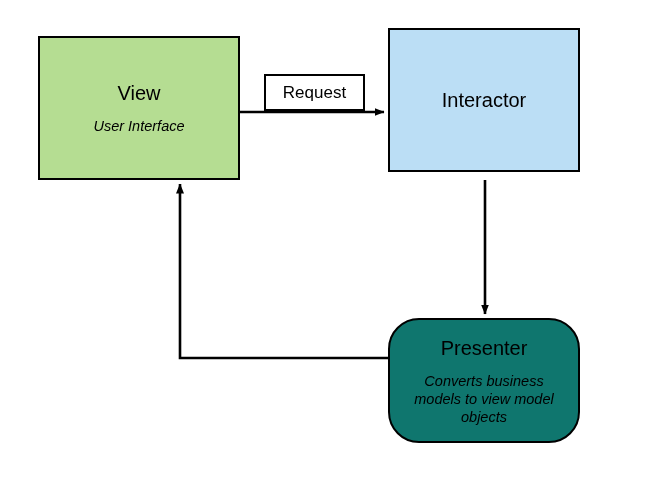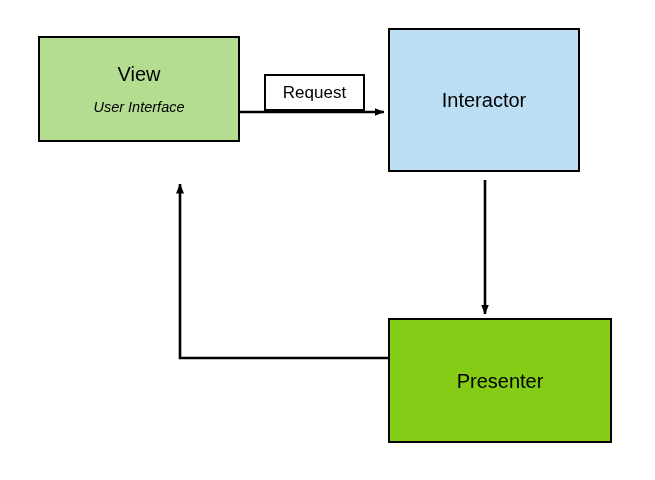--- a/index.html
+++ b/index.html
@@ -50,36 +50,37 @@
     font-style: italic;
     color: #000000;
     margin-top: 12px;
     max-width: 170px;
   }
 
   #node-view {
     left: 38px;
     top: 36px;
     width: 202px;
-    height: 106px;
+    height: 144px;
     background: #b5dd92;
   }
   #node-interactor {
     left: 388px;
     top: 28px;
     width: 192px;
     height: 144px;
     background: #bbdef5;
   }
   #node-presenter {
     left: 388px;
     top: 318px;
-    width: 224px;
+    width: 192px;
     height: 125px;
-    background: #84cc16;
+    background: #0f766e;
+    border-radius: 31px;
   }
 
   
   .edge-label {
     position: absolute;
     box-sizing: border-box;
     border: 2px solid #000000;
     background: #ffffff;
     display: flex;
     align-items: center;
@@ -138,20 +139,21 @@
     <div class="node-title">View</div>
     <div class="node-subtitle">User Interface</div>
   </div>
 
   <div class="node" id="node-interactor">
     <div class="node-title">Interactor</div>
   </div>
 
   <div class="node" id="node-presenter">
     <div class="node-title">Presenter</div>
+    <div class="node-subtitle">Converts business models to view model objects</div>
   </div>
 
   <div class="edge-label" id="label-request">
     <span>Request</span>
   </div>
 
 
 
 </div>
 

